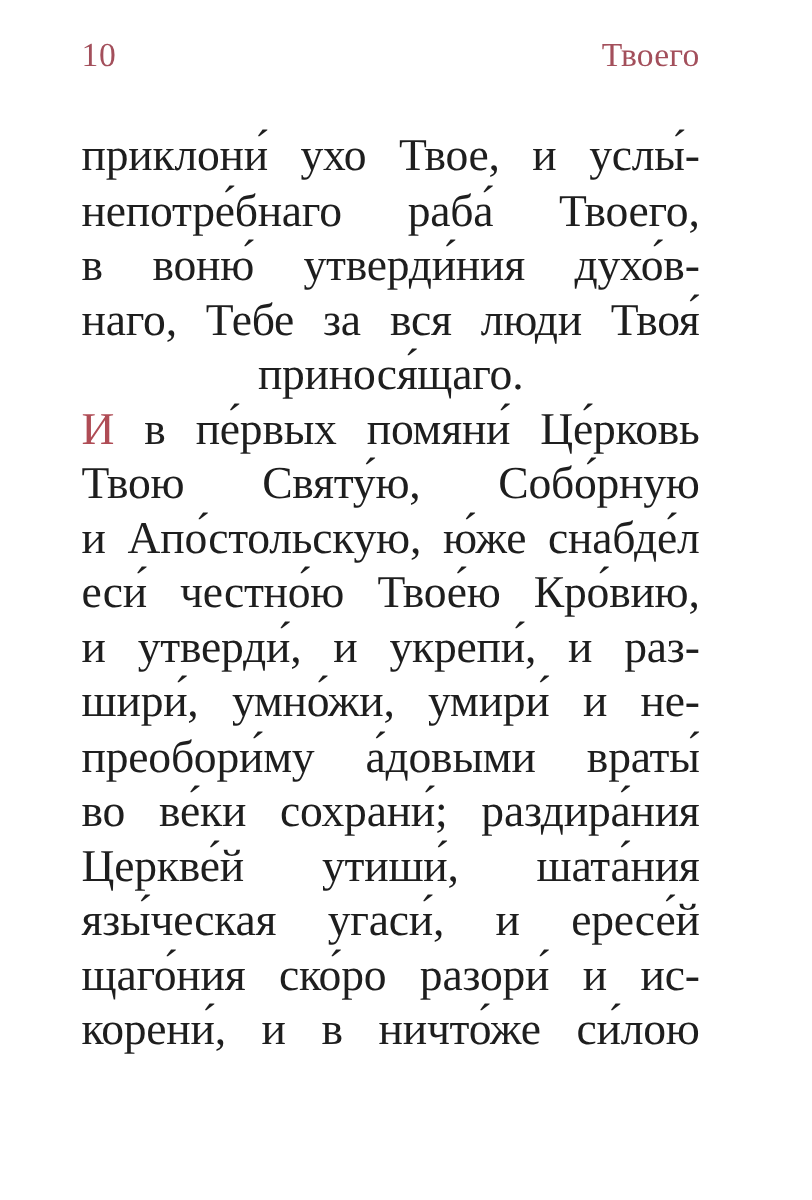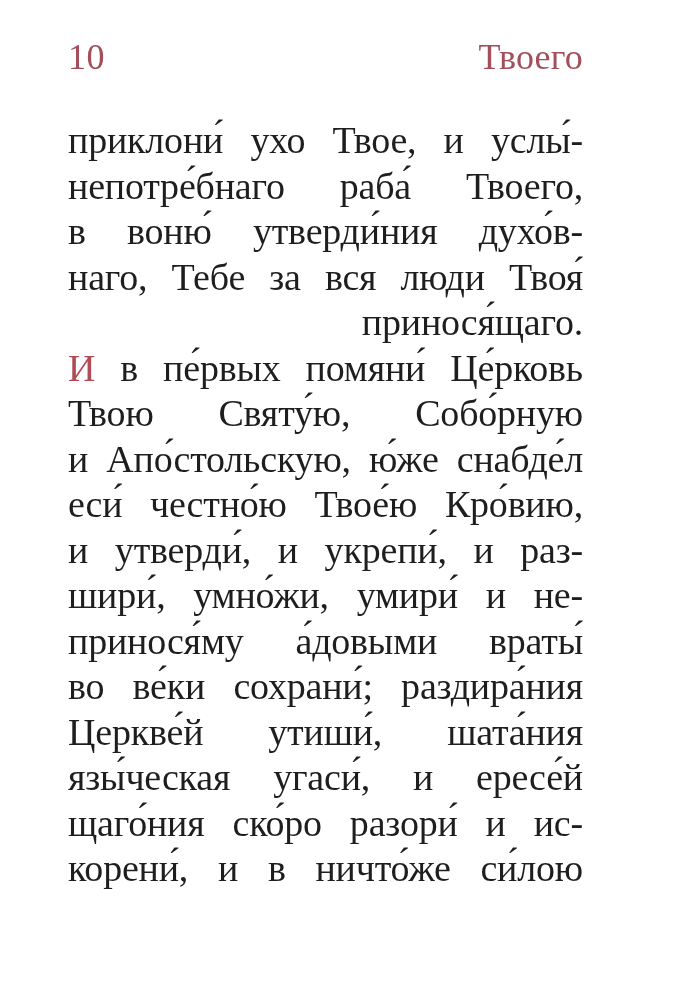--- a/index.html
+++ b/index.html
@@ -19,36 +19,36 @@
     width: 677px;
     height: 1000px;
     padding-left: 68px;
     padding-right: 94px;
     background: var(--page-bg, #ffffff);
   }
   .header-row {
     display: flex;
     justify-content: space-between;
     align-items: baseline;
-    padding-top: 40px;
-    font-size: 36px;
+    padding-top: 30px;
+    font-size: 28px;
     line-height: 34px;
     color: var(--header-red, #a34f5b);
   }
   .page-number { letter-spacing: 0.5px; }
   .running-head { letter-spacing: 0.2px; }
   .text-block {
     margin-top: 44px;
   }
   .text-line {
     font-size: 38px;
     line-height: 45.5px;
     white-space: normal;
     letter-spacing: -0.2px;
-    text-align: right;
+    text-align: center;
   }
   .text-line.justify {
     text-align: justify;
     text-align-last: justify;
   }
   .initial {
     color: var(--initial-red, #af4c55);
   }
 </style>
 </head>
@@ -65,20 +65,20 @@
       <div class="text-line justify">непотре́бнаго раба́ Твоего,</div>
       <div class="text-line justify">в воню́ утверди́ния духо́в-</div>
       <div class="text-line justify">наго, Тебе за вся люди Твоя́</div>
       <div class="text-line">принося́щаго.</div>
       <div class="text-line justify"><span class="initial">И</span> в пе́рвых помяни́ Це́рковь</div>
       <div class="text-line justify">Твою Святу́ю, Собо́рную</div>
       <div class="text-line justify">и Апо́стольскую, ю́же снабде́л</div>
       <div class="text-line justify">еси́ честно́ю Твое́ю Кро́вию,</div>
       <div class="text-line justify">и утверди́, и укрепи́, и раз-</div>
       <div class="text-line justify">шири́, умно́жи, умири́ и не-</div>
-      <div class="text-line justify">принося́му а́довыми враты́</div>
+      <div class="text-line justify">преобори́му а́довыми враты́</div>
       <div class="text-line justify">во ве́ки сохрани́; раздира́ния</div>
       <div class="text-line justify">Церкве́й утиши́, шата́ния</div>
       <div class="text-line justify">язы́ческая угаси́, и ересе́й</div>
       <div class="text-line justify">щаго́ния ско́ро разори́ и ис-</div>
       <div class="text-line justify">корени́, и в ничто́же си́лою</div>
     </div>
 </div>
 
 </body></html>

